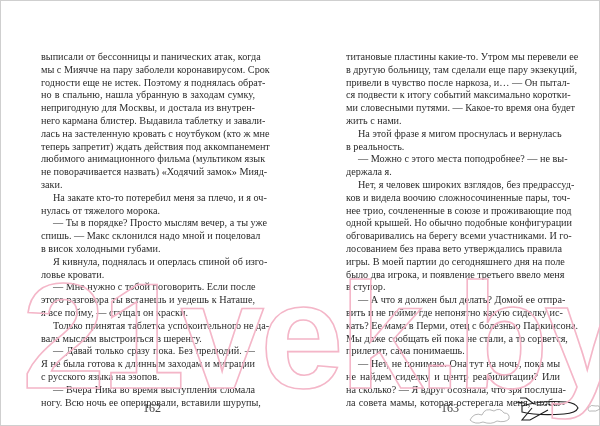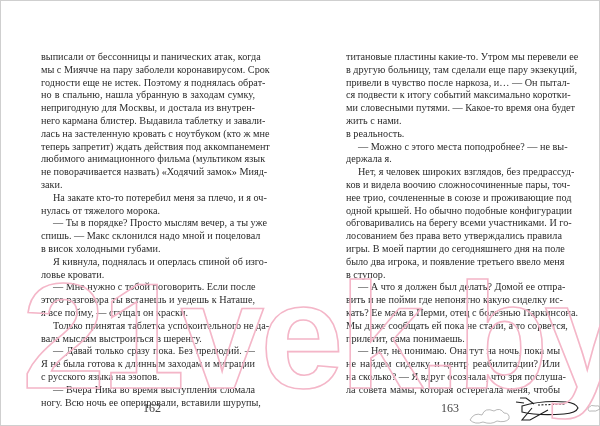--- a/index.html
+++ b/index.html
@@ -76,20 +76,21 @@
     <div class="pnum">162</div>
   </div>
   <div class="page right">
     <div class="text" id="right-text">
         <span class="line">титановые пластины какие-то. Утром мы перевели ее</span>
         <span class="line">в другую больницу, там сделали еще пару экзекуций,</span>
         <span class="line">привели в чувство после наркоза, и… — Он пытал-</span>
         <span class="line">ся подвести к итогу событий максимально коротки-</span>
         <span class="line">ми словесными путями. — Какое-то время она будет</span>
         <span class="line last">жить с нами.</span>
+        <span class="line" style="text-indent: 12px;">На этой фразе я мигом проснулась и вернулась</span>
         <span class="line last">в реальность.</span>
         <span class="line" style="text-indent: 12px;">— Можно с этого места поподробнее? — не вы-</span>
         <span class="line last">держала я.</span>
         <span class="line" style="text-indent: 12px;">Нет, я человек широких взглядов, без предрассуд-</span>
         <span class="line">ков и видела воочию сложносочиненные пары, точ-</span>
         <span class="line">нее трио, сочлененные в союзе и проживающие под</span>
         <span class="line">одной крышей. Но обычно подобные конфигурации</span>
         <span class="line">обговаривались на берегу всеми участниками. И го-</span>
         <span class="line">лосованием без права вето утверждались правила</span>
         <span class="line">игры. В моей партии до сегодняшнего дня на поле</span>

